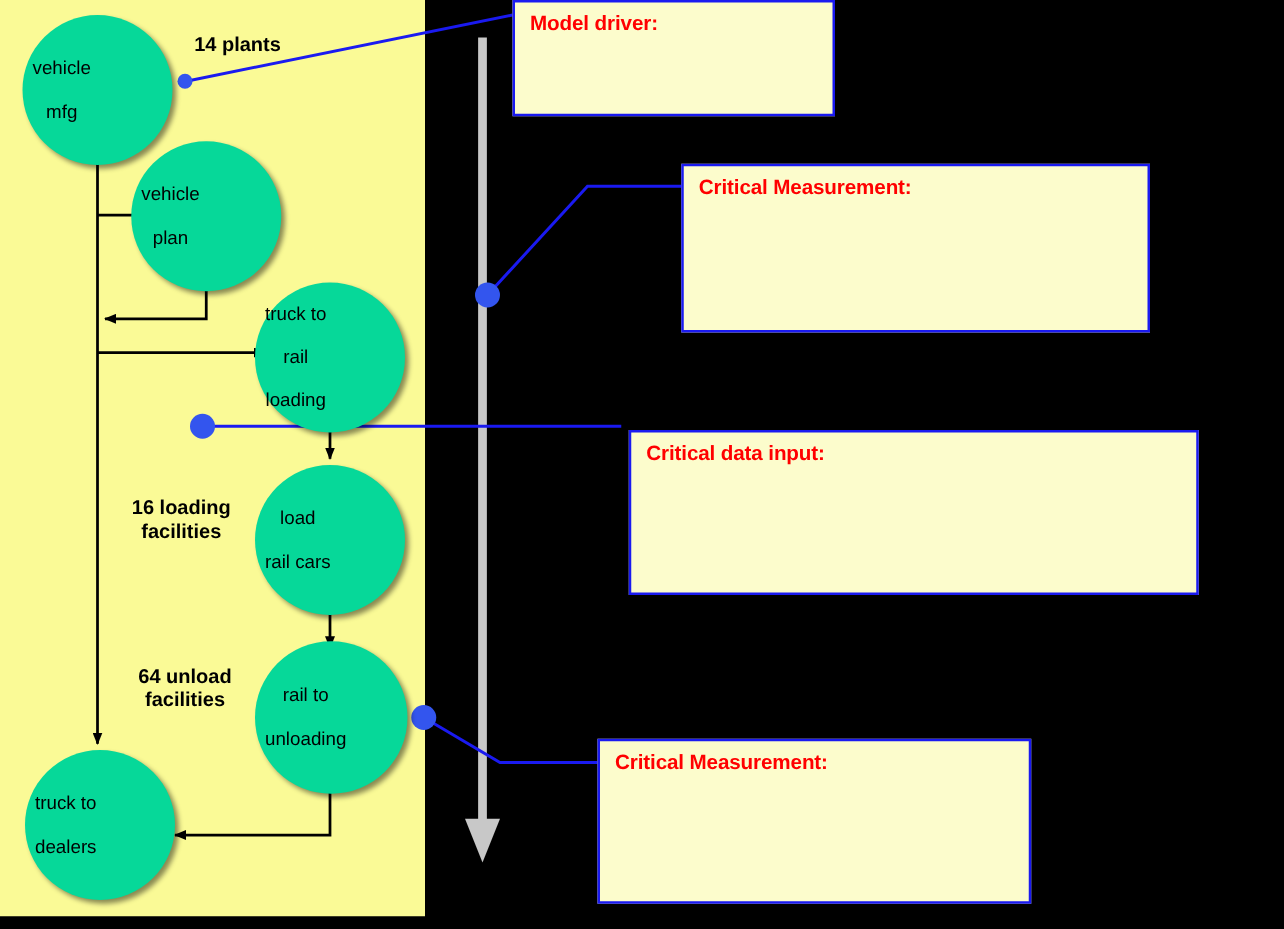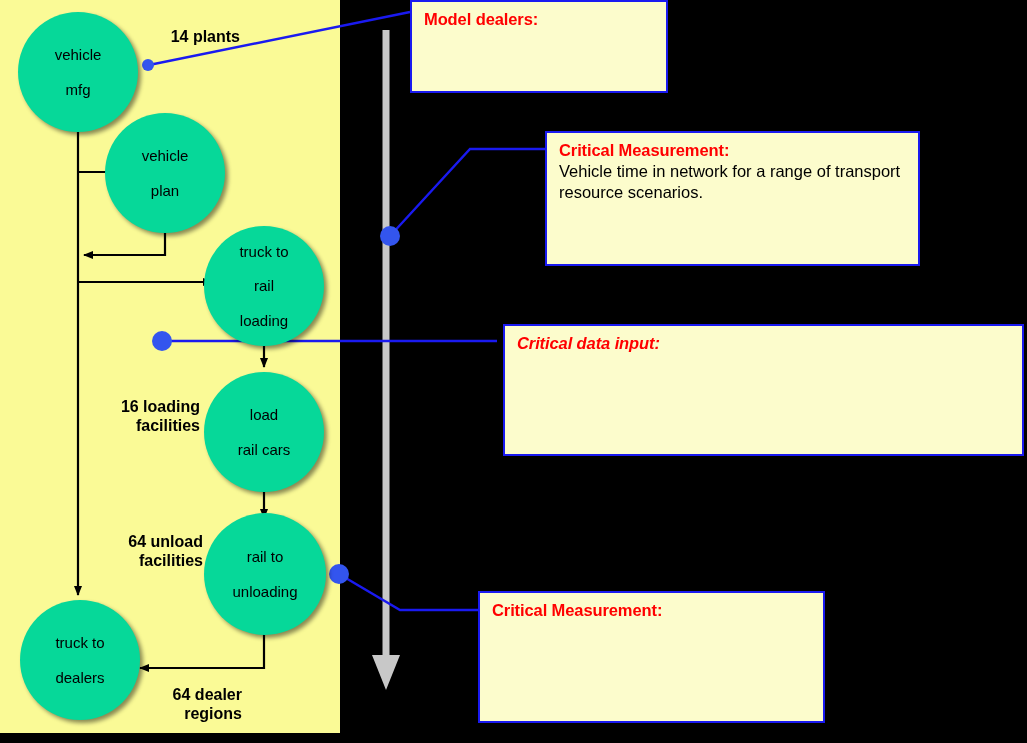--- a/index.html
+++ b/index.html
@@ -17,31 +17,31 @@
   }
 
   
   svg.layer{position:absolute;left:0;top:0;width:1027px;height:743px;overflow:visible;}
 
   
   .node{
     position:absolute;border-radius:50%;
     background:#06d899;
     box-shadow:3px 3px 4px rgba(0,0,0,.45);
-    display:flex;align-items:center;justify-content:center;
+    display:flex;align-items:center;
     text-align:center;color:#000;
     font-size:15px;line-height:1.16;
     font-family:"Liberation Sans","DejaVu Sans",sans-serif;
   }
   .node span{display:block;padding:0 4px;}
 
   
   .plabel{
     position:absolute;color:#000;font-weight:bold;font-size:16px;
-    line-height:1.18;text-align:right;white-space:pre-line;
+    line-height:1.18;text-align:center;white-space:pre-line;
   }
 
   
   .callout{
     position:absolute;background:#fcfccc;
     border:2px solid #1a1af0;
     box-sizing:border-box;
     padding:7px 10px 6px 12px;
     color:#000;font-size:16.5px;line-height:1.28;
   }
@@ -150,33 +150,30 @@
   </div>
 
   <div class="plabel" style="left:140px;top:28px;width:100px;">14 plants</div>
 
   <div class="plabel" style="left:90px;top:398px;width:110px;">16 loading
 facilities</div>
 
   <div class="plabel" style="left:93px;top:533px;width:110px;">64 unload
 facilities</div>
 
-  <div class="plabel" style="left:132px;top:686px;width:110px;">64 dealer
-regions</div>
 
   <div class="callout" style="left:410px;top:0px;width:258px;height:93px;">
-    <span class="hdr">Model dealers:</span>
+    <span class="hdr">Model driver:</span>
   </div>
 
   <div class="callout" style="left:545px;top:131px;width:375px;height:135px;">
     <span class="hdr">Critical Measurement:</span>
-    <span class="bdy">Vehicle time in network for a range of transport resource scenarios.</span>
   </div>
 
-  <div class="callout" style="left:503px;top:324px;width:521px;height:132px;font-style:italic;">
+  <div class="callout" style="left:503px;top:344px;width:456px;height:132px;">
     <span class="hdr">Critical data input:</span>
   </div>
 
   <div class="callout" style="left:478px;top:591px;width:347px;height:132px;">
     <span class="hdr">Critical Measurement:</span>
   </div>
 
 </div>
 
 </body></html>

